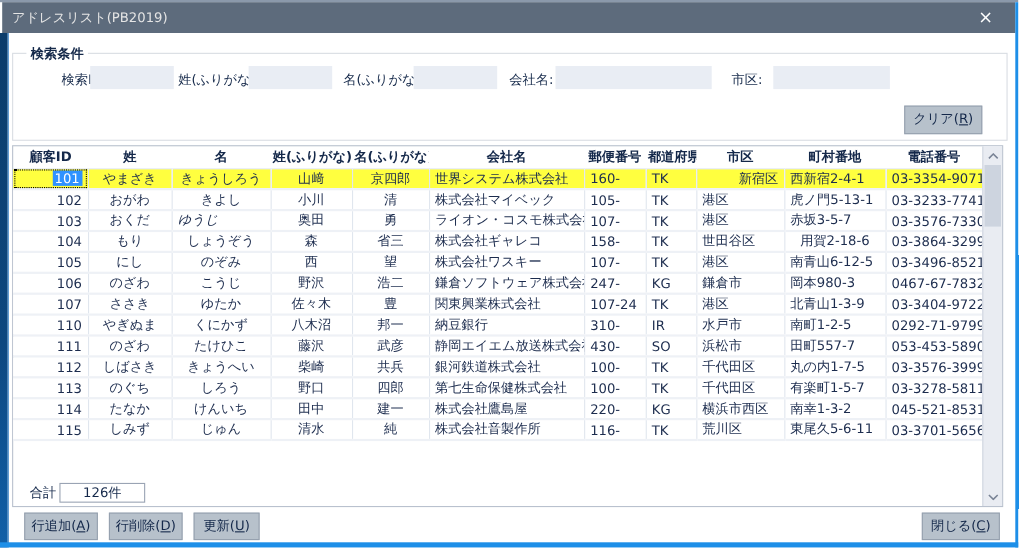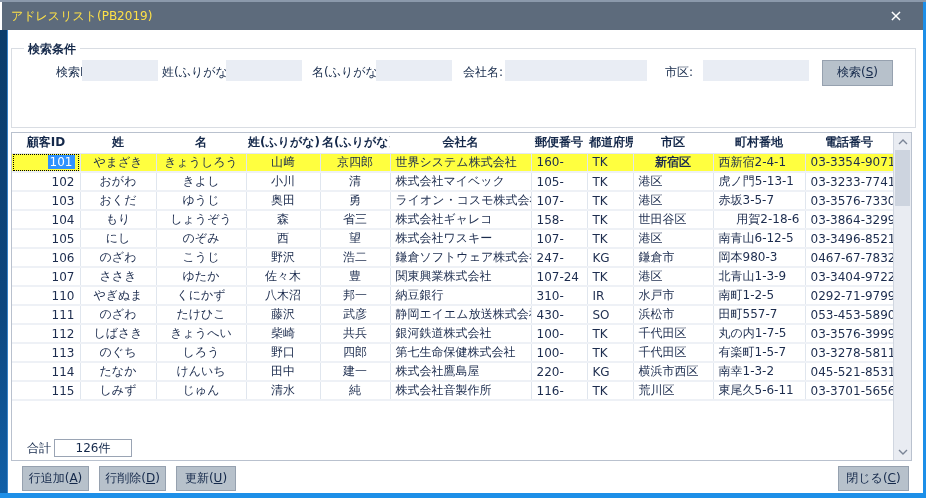--- a/index.html
+++ b/index.html
@@ -9,21 +9,21 @@
     font-family:"DejaVu Sans","Liberation Sans",sans-serif; font-size:12px; color:#17294d;
   }
   .edge-top    { position:absolute; left:0; top:0; right:0; height:2px; background:#8b99ab; }
   .edge-left   { position:absolute; left:0; top:30px; bottom:0; width:7px;
                  background:linear-gradient(180deg,#0b3c6a 0%,#0d477f 60%,#1160a8 100%); }
   .edge-left2  { position:absolute; left:7px; top:30px; bottom:0; width:1px; background:#3d85c8; }
   .edge-right  { position:absolute; right:0; top:2px; bottom:0; width:3px; background:var(--window-border,#2f9bf5); }
   .edge-bottom { position:absolute; left:0; right:0; bottom:0; height:5px; background:var(--window-border,#1d8fe8); }
 
   .titlebar { position:absolute; left:2px; top:2px; right:3px; height:28px; background:var(--titlebar,#5d6b7c); }
-  .titlebar .title { position:absolute; left:9px; top:0; line-height:28px; color:#fde047; font-size:12px; }
+  .titlebar .title { position:absolute; left:9px; top:0; line-height:28px; color:#e5e5e5; font-size:12px; }
   .close-btn { position:absolute; right:6px; top:0; width:42px; height:28px; text-align:center;
                line-height:27px; color:#fff; font-size:16px; cursor:default; }
 
   .groupbox { position:absolute; left:11px; top:48px; width:905px; height:80px; border:1px solid #d9dde3; }
   .legend   { position:absolute; left:24px; top:41px; background:#fff; padding:0 4px;
               font-weight:bold; color:#15294a; font-size:12px; }
 
   .flabel { position:absolute; top:63px; line-height:18px; color:#15294a; white-space:nowrap; }
   .finput { position:absolute; top:60px; height:21px; background:#e9edf4; border:0; outline:0;
             font:inherit; color:#15294a; padding:0 4px; }
@@ -85,21 +85,21 @@
   <input class="finput i-id" value="" style="">
   <span class="flabel l-sei">姓(ふりがな):</span>
   <input class="finput i-sei" value="" style="">
   <span class="flabel l-mei">名(ふりがな):</span>
   <input class="finput i-mei" value="" style="">
   <span class="flabel l-com">会社名:</span>
   <input class="finput i-com" value="" style="">
   <span class="flabel l-city">市区:</span>
   <input class="finput i-city" value="" style="">
 
-  <div class="btn btn-search">検索(<u>S</u>)</div>
+  <div class="btn btn-clear">クリア(<u>R</u>)</div>
 
   <div class="dw">
     <table class="grid">
       <colgroup>
           <col style="width: 68px;">
           <col style="width: 76px;">
           <col style="width: 90px;">
           <col style="width: 74px;">
           <col style="width: 70px;">
           <col style="width: 141px;">
@@ -127,61 +127,61 @@
       <tbody>
           <tr class="selected">
             <td class="focus-cell" style="text-align: right;"><span class="sel-text">101</span></td>
             <td style="text-align: center;">やまざき</td>
             <td style="text-align: center;">きょうしろう</td>
             <td style="text-align: center;">山﨑</td>
             <td style="text-align: center;">京四郎</td>
             <td style="text-align: left;">世界システム株式会社</td>
             <td style="text-align: left;">160-</td>
             <td style="text-align: left;">TK</td>
-            <td style="text-align: center; font-weight: bold;">新宿区</td>
+            <td style="text-align: right;">新宿区</td>
             <td style="text-align: left;">西新宿2-4-1</td>
             <td style="text-align: left;">03-3354-9071</td>
           </tr>
           <tr>
             <td style="text-align: right;">102</td>
             <td style="text-align: center;">おがわ</td>
             <td style="text-align: center;">きよし</td>
             <td style="text-align: center;">小川</td>
             <td style="text-align: center;">清</td>
             <td style="text-align: left;">株式会社マイベック</td>
             <td style="text-align: left;">105-</td>
             <td style="text-align: left;">TK</td>
             <td style="text-align: left;">港区</td>
             <td style="text-align: left;">虎ノ門5-13-1</td>
             <td style="text-align: left;">03-3233-7741</td>
           </tr>
           <tr>
             <td style="text-align: right;">103</td>
             <td style="text-align: center;">おくだ</td>
-            <td style="text-align: center;">ゆうじ</td>
+            <td style="text-align: left; font-style: italic;">ゆうじ</td>
             <td style="text-align: center;">奥田</td>
             <td style="text-align: center;">勇</td>
             <td style="text-align: left;">ライオン・コスモ株式会社</td>
             <td style="text-align: left;">107-</td>
             <td style="text-align: left;">TK</td>
             <td style="text-align: left;">港区</td>
             <td style="text-align: left;">赤坂3-5-7</td>
             <td style="text-align: left;">03-3576-7330</td>
           </tr>
           <tr>
             <td style="text-align: right;">104</td>
             <td style="text-align: center;">もり</td>
             <td style="text-align: center;">しょうぞう</td>
             <td style="text-align: center;">森</td>
             <td style="text-align: center;">省三</td>
             <td style="text-align: left;">株式会社ギャレコ</td>
             <td style="text-align: left;">158-</td>
             <td style="text-align: left;">TK</td>
             <td style="text-align: left;">世田谷区</td>
-            <td style="text-align: right;">用賀2-18-6</td>
+            <td style="text-align: center;">用賀2-18-6</td>
             <td style="text-align: left;">03-3864-3299</td>
           </tr>
           <tr>
             <td style="text-align: right;">105</td>
             <td style="text-align: center;">にし</td>
             <td style="text-align: center;">のぞみ</td>
             <td style="text-align: center;">西</td>
             <td style="text-align: center;">望</td>
             <td style="text-align: left;">株式会社ワスキー</td>
             <td style="text-align: left;">107-</td>

